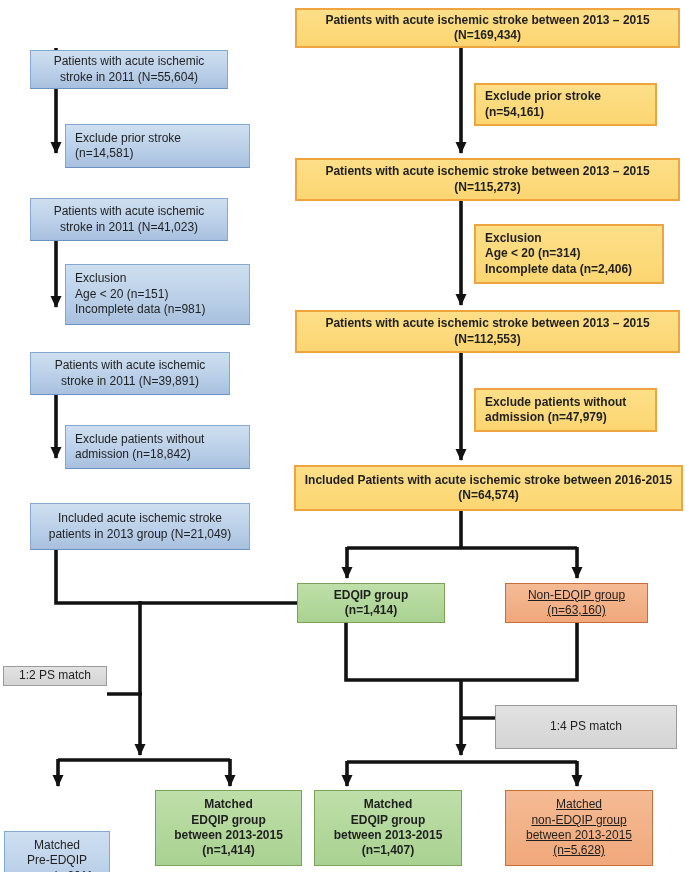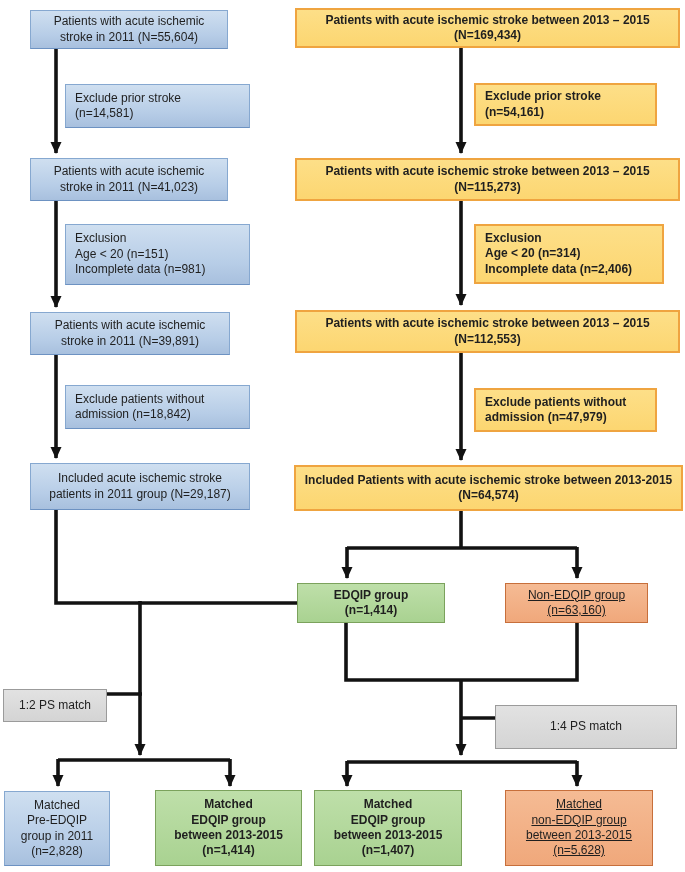--- a/index.html
+++ b/index.html
@@ -14,21 +14,21 @@
   .box{
     position:absolute;box-sizing:border-box;
     display:flex;align-items:center;justify-content:center;
     text-align:center;white-space:pre-line;
     font-size:12px;line-height:1.28;color:#1f1f1f;
     z-index:2;
   }
   .left-text{justify-content:flex-start;text-align:left;padding-left:9px;padding-right:13px;}
   .blue{
     background:linear-gradient(180deg,#cfdff0 0%,#b7cde7 65%,#a8c0de 100%);
-    border:1px solid #86a8d0;border-bottom-color:#6d92c2;
+    border:1px solid #86a8d0;border-bottom-color:#6d92c2;margin-top:40px;
   }
   .yellow{
     background:linear-gradient(180deg,#fddf88 0%,#fcd671 100%);
     border:2px solid #efa440;
     font-weight:bold;
   }
   .green{
     background:linear-gradient(180deg,#bedfa9 0%,#a9d291 100%);
     border:1.5px solid #7ba25c;
     font-weight:bold;
@@ -95,51 +95,51 @@
 Age &lt; 20 (n=151)
 Incomplete data (n=981)</div>
 
   <div class="box blue" style="left:30px;top:312px;width:200px;height:43px;">Patients with acute ischemic
 stroke in 2011 (N=39,891)</div>
 
   <div class="box blue left-text" style="left:65px;top:385px;width:185px;height:44px;">Exclude patients without
 admission (n=18,842)</div>
 
   <div class="box blue" style="left:30px;top:463px;width:220px;height:47px;">Included acute ischemic stroke
-patients in 2011 group (N=29,187)</div>
+patients in 2013 group (N=21,049)</div>
 
   <div class="box yellow" style="left:295px;top:8px;width:385px;height:40px;">Patients with acute ischemic stroke between 2013 – 2015
 (N=169,434)</div>
 
   <div class="box yellow left-text" style="left:474px;top:83px;width:183px;height:43px;">Exclude prior stroke
 (n=54,161)</div>
 
   <div class="box yellow" style="left:295px;top:158px;width:385px;height:43px;">Patients with acute ischemic stroke between 2013 – 2015
 (N=115,273)</div>
 
   <div class="box yellow left-text" style="left:474px;top:224px;width:190px;height:60px;">Exclusion
 Age &lt; 20 (n=314)
 Incomplete data (n=2,406)</div>
 
   <div class="box yellow" style="left:295px;top:310px;width:385px;height:43px;">Patients with acute ischemic stroke between 2013 – 2015
 (N=112,553)</div>
 
   <div class="box yellow left-text" style="left:474px;top:388px;width:183px;height:44px;">Exclude patients without
 admission (n=47,979)</div>
 
-  <div class="box yellow" style="left:294px;top:465px;width:389px;height:46px;">Included Patients with acute ischemic stroke between 2013-2015
+  <div class="box yellow" style="left:294px;top:465px;width:389px;height:46px;">Included Patients with acute ischemic stroke between 2016-2015
 (N=64,574)</div>
 
   <div class="box green" style="left:297px;top:583px;width:148px;height:40px;">EDQIP group
 (n=1,414)</div>
 
   <div class="box salmon" style="left:505px;top:583px;width:143px;height:40px;">Non-EDQIP group
 (n=63,160)</div>
 
-  <div class="box gray" style="left:3px;top:689px;width:104px;height:33px;">1:2 PS match</div>
+  <div class="box gray" style="left:3px;top:666px;width:104px;height:20px;">1:2 PS match</div>
 
   <div class="box gray" style="left:495px;top:705px;width:182px;height:44px;">1:4 PS match</div>
 
   <div class="box blue" style="left:4px;top:791px;width:106px;height:75px;">Matched
 Pre-EDQIP
 group in 2011
 (n=2,828)</div>
 
   <div class="box green" style="left:155px;top:790px;width:147px;height:76px;">Matched
 EDQIP group

